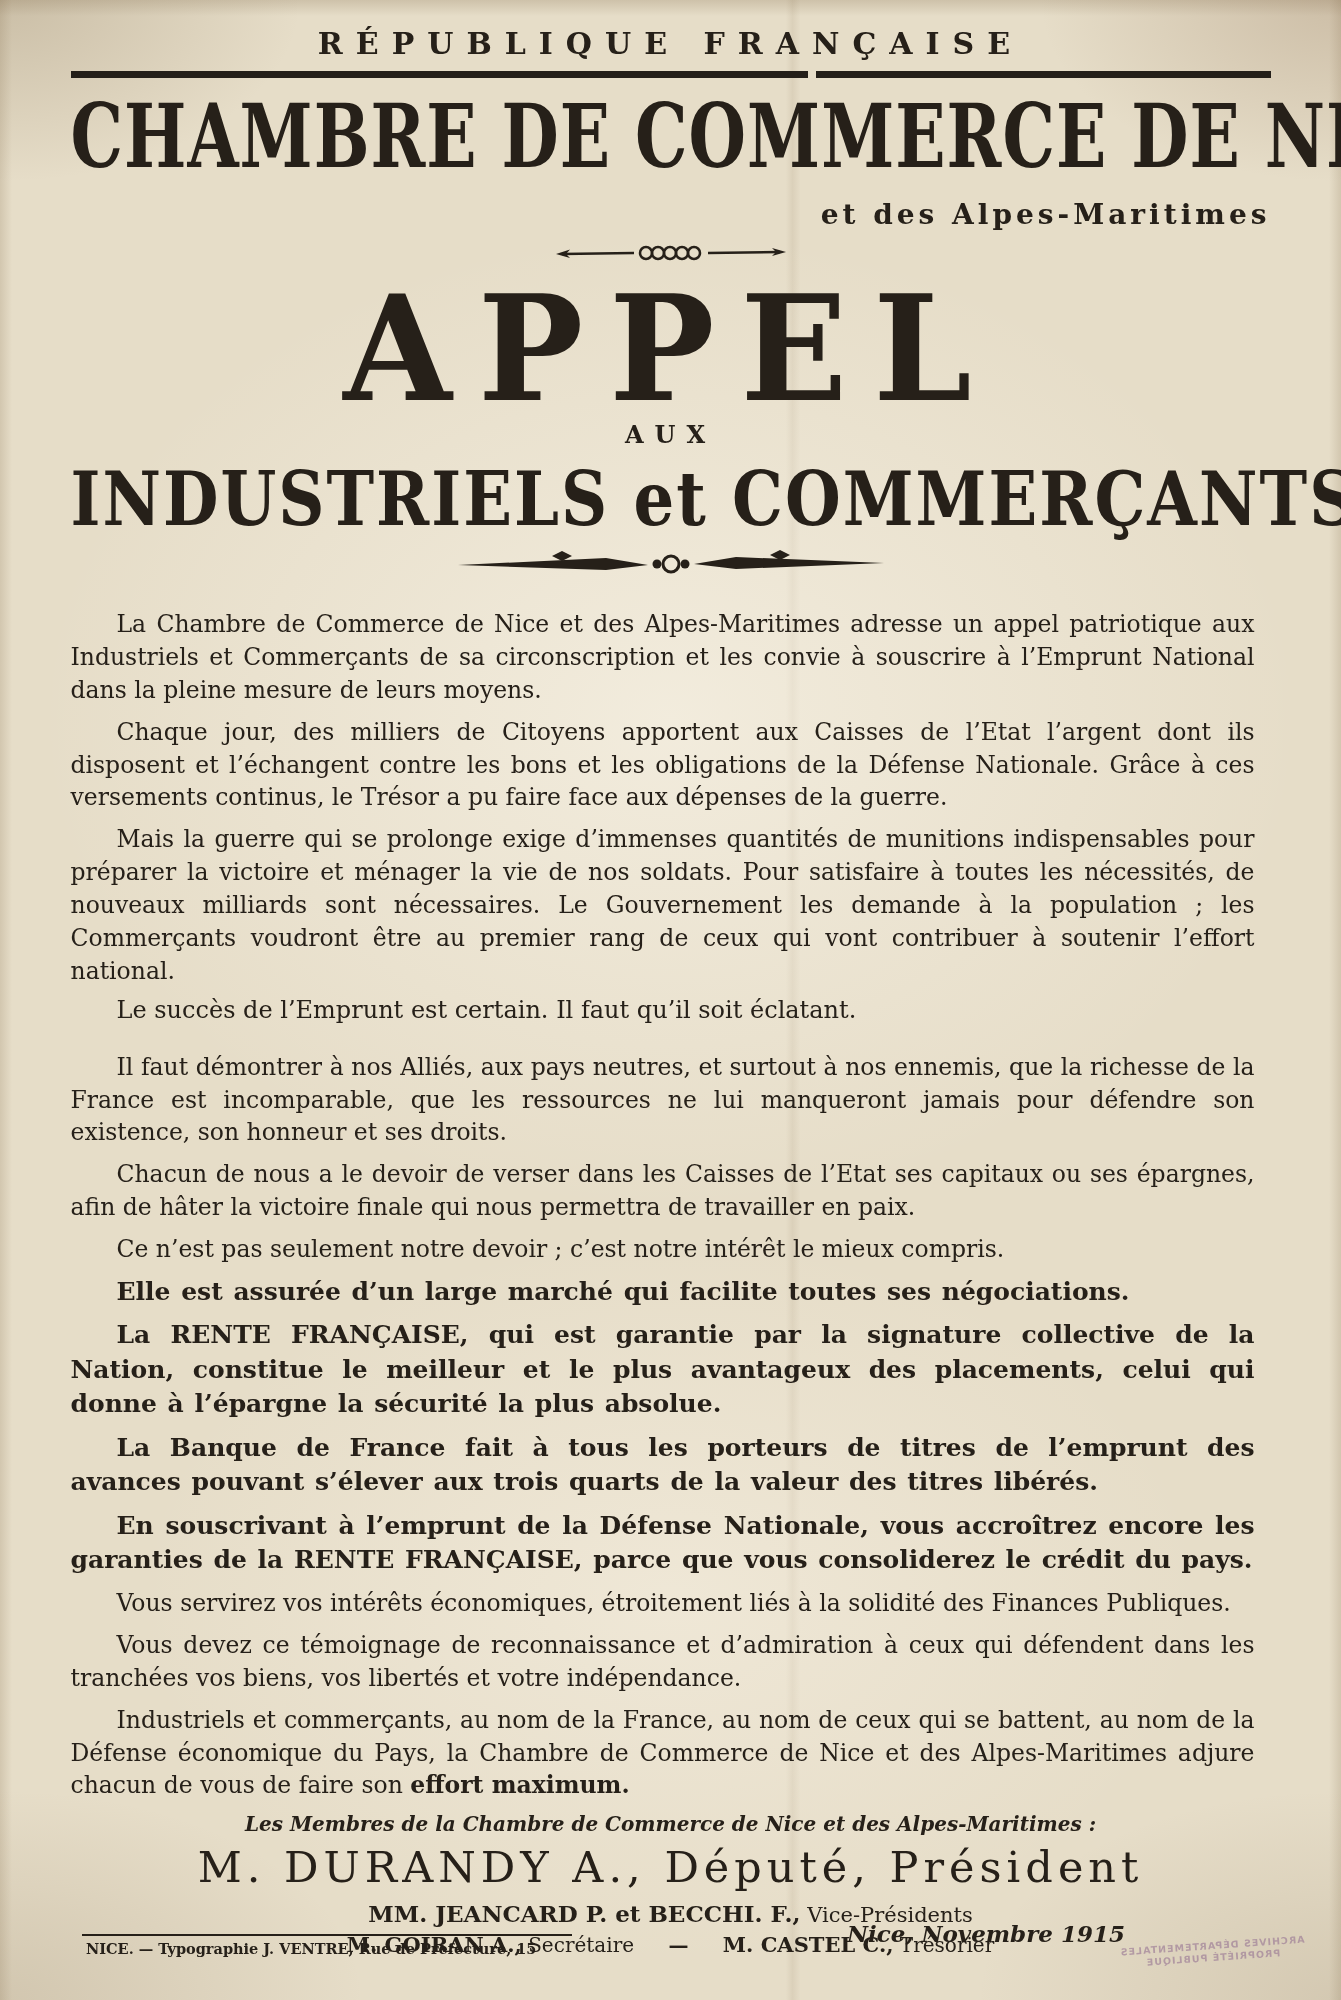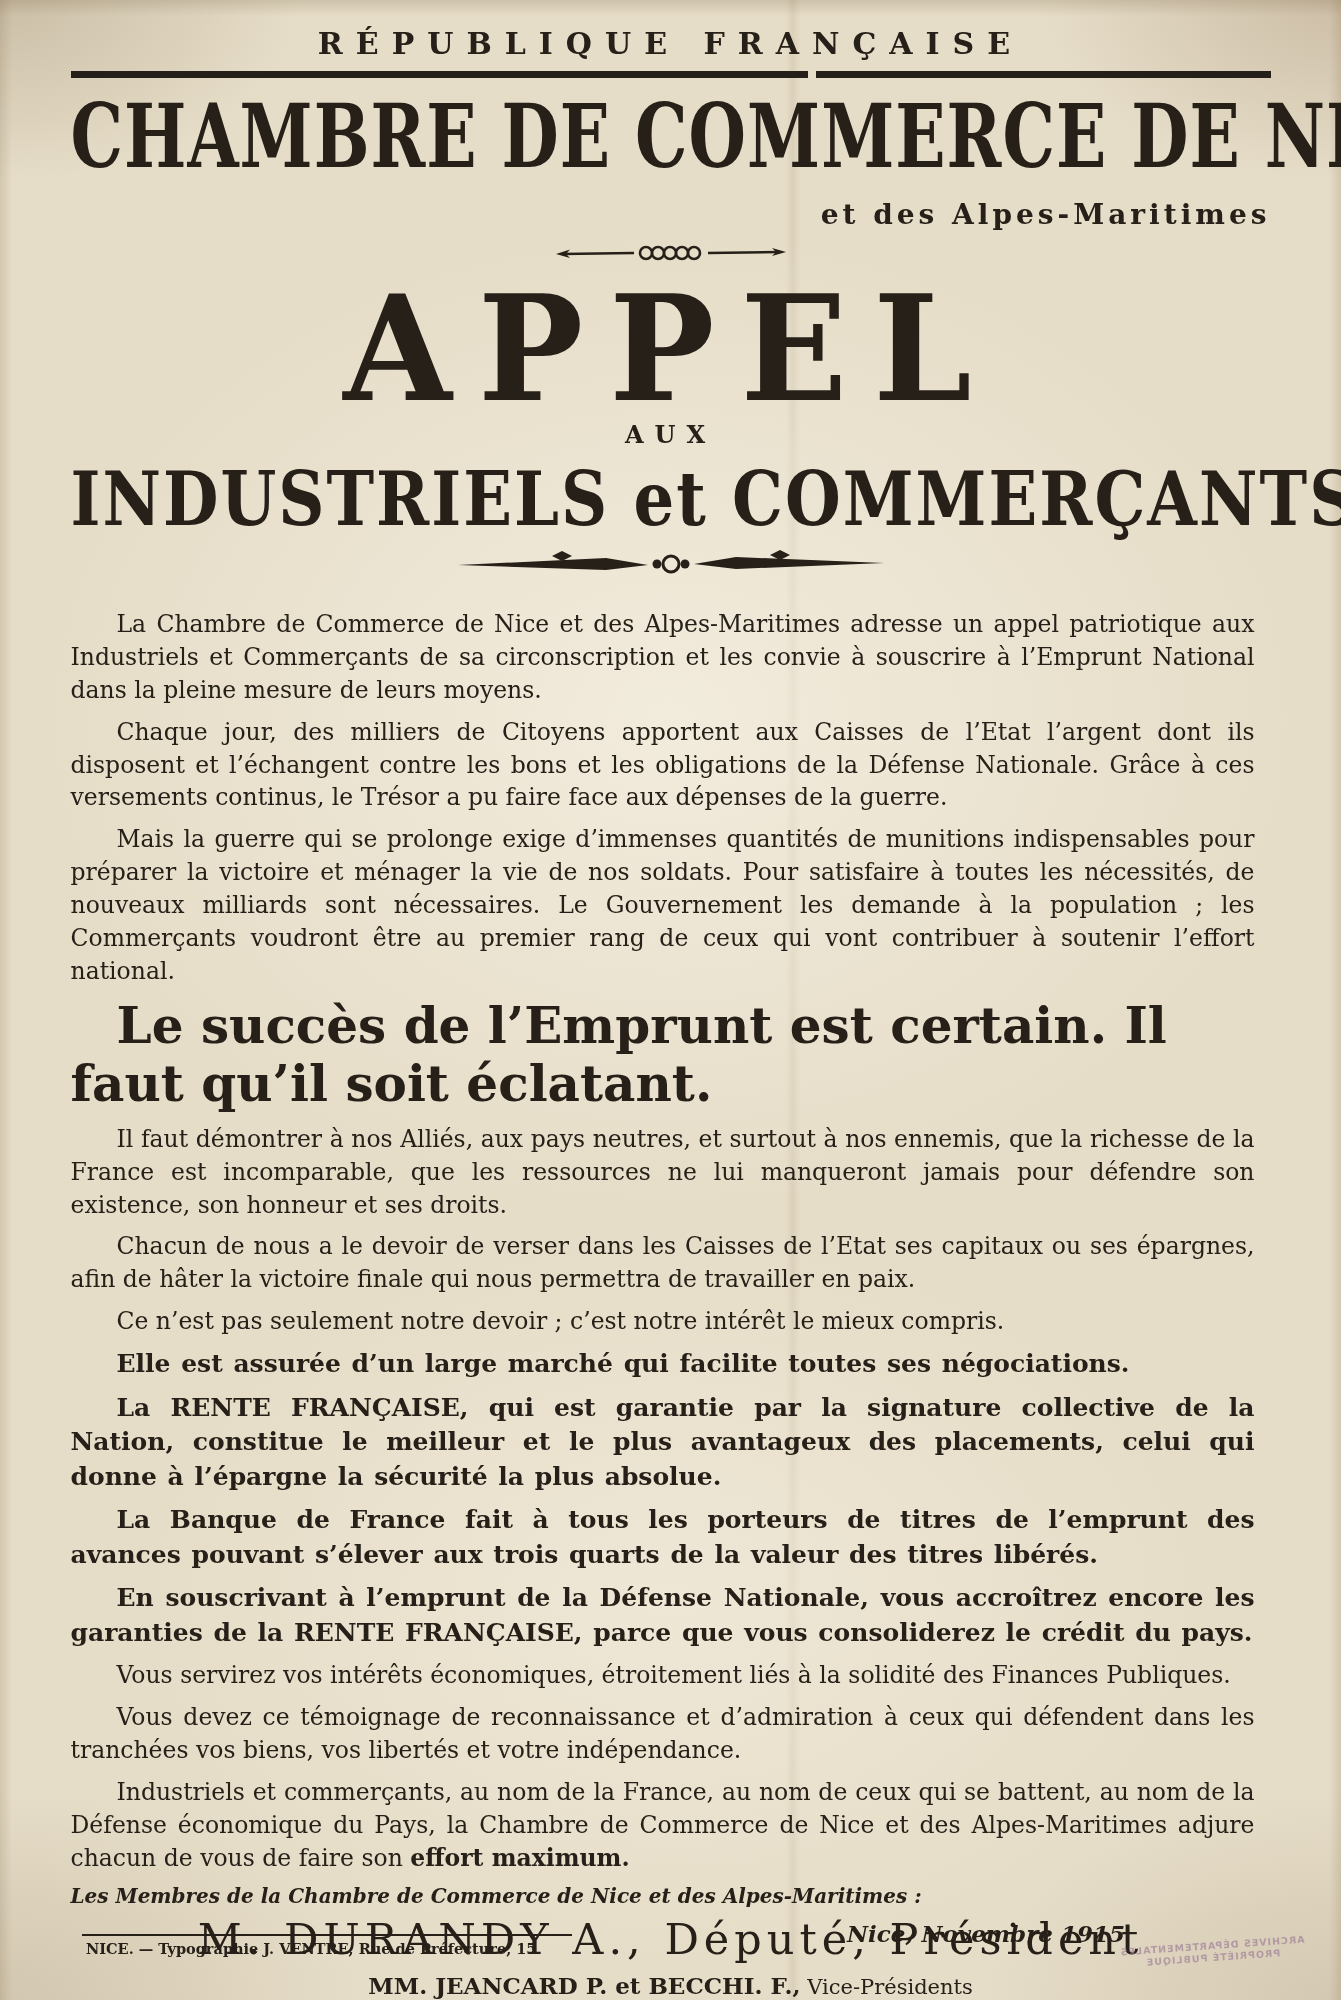--- a/index.html
+++ b/index.html
@@ -33,25 +33,25 @@
   .orn{display:block;margin:10px auto 0 auto;}
   
   .appel{text-align:center;font-weight:bold;font-size:140px;line-height:0.95;letter-spacing:26px;
     transform:scaleY(1.04);margin-top:18px;white-space:nowrap;}
   .aux{text-align:center;font-weight:bold;font-size:24px;letter-spacing:11px;margin-top:4px;}
   .industriels{text-align:center;font-weight:bold;font-size:64px;letter-spacing:2px;white-space:nowrap;
     transform:scaleY(1.18);transform-origin:50% 50%;margin-top:12px;}
   
   .body{margin-top:26px;}
   .body p{margin:0 16px 9px 0;text-align:justify;text-indent:46px;font-size:23.5px;line-height:1.40;}
-  .body p.p-heading{font-weight:bold;font-size:50px;line-height:1.16;text-indent:46px;text-align:left;margin:6px 0 10px 0;}
+  .body p.p-heading{font-weight:normal;font-size:24px;line-height:1.16;text-indent:46px;text-align:left;margin:6px 0 26px 0;}
   .body p.p-bold{font-weight:bold;font-size:25px;line-height:1.38;word-spacing:2px;}
   .body b{font-weight:bold;}
   
-  .members-intro{text-align:left;font-style:italic;font-weight:bold;font-size:20px;margin-top:10px;}
+  .members-intro{text-align:center;font-style:italic;font-weight:bold;font-size:20px;margin-top:10px;}
   .president{text-align:center;font-weight:normal;font-size:43px;letter-spacing:5px;white-space:nowrap;margin-top:6px;}
   .vice{text-align:center;font-size:21px;margin-top:8px;}
   .vice .nm{font-weight:bold;font-size:23px;}
   .officers{text-align:center;font-size:20px;margin-top:5px;}
   .officers .nm{font-weight:bold;font-size:21px;}
   .officers .sep{padding:0 28px;font-weight:bold;}
   
   .bottom{position:absolute;left:2px;top:1912px;width:1341px;height:88px;}
   .dateline{position:absolute;left:845px;top:8px;font-style:italic;font-weight:bold;font-size:23px;}
   .imprint{position:absolute;left:80px;top:22px;font-weight:bold;font-size:14.5px;

